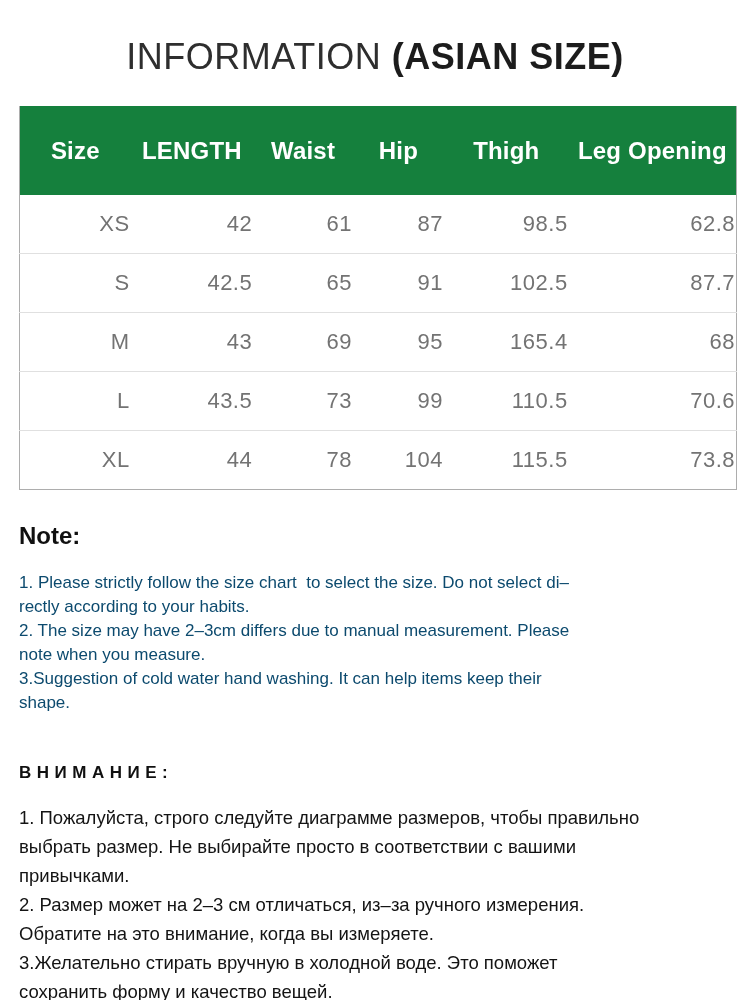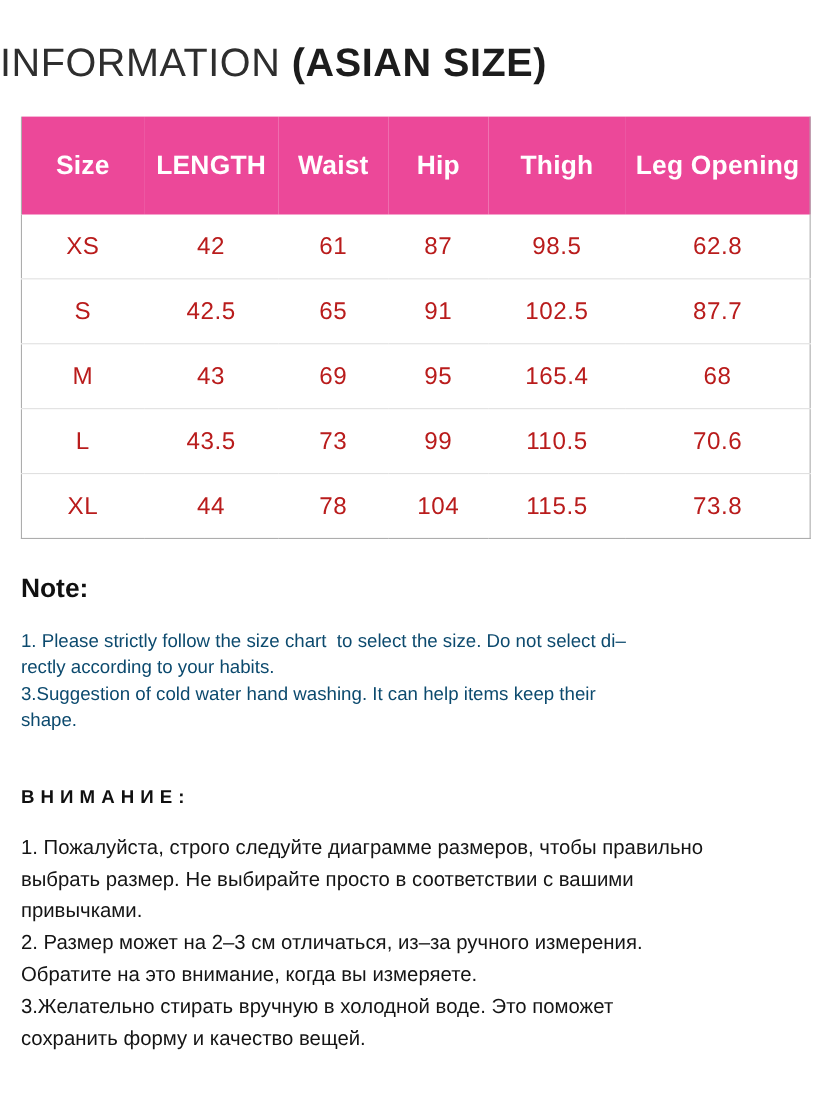--- a/index.html
+++ b/index.html
@@ -8,54 +8,55 @@
     background: #ffffff;
   }
   body {
     width: 750px;
     height: 1000px;
     font-family: "Liberation Sans", sans-serif;
     overflow: hidden;
   }
   .page-title {
     margin: 36px 0 0 0;
+    text-align: center;
     font-size: 36px;
     line-height: 42px;
     color: #2e2e2e;
     font-weight: 400;
     letter-spacing: 0.5px;
   }
   .page-title .title-bold {
     font-weight: 700;
     color: #1c1c1c;
   }
   .size-table {
     width: 718px;
     margin: 28px 13px 0 19px;
     border-collapse: collapse;
     table-layout: fixed;
     border: 1px solid #adadad;
     border-top: none;
   }
   .size-table thead th {
-    background: #ec4899;
+    background: #15803d;
     color: #ffffff;
     font-size: 24px;
     font-weight: 700;
     height: 87px;
     text-align: center;
     vertical-align: middle;
     letter-spacing: 0.2px;
   }
   .size-table tbody td {
     height: 56px;
-    text-align: center;
+    text-align: right;
     vertical-align: middle;
     font-size: 22px;
-    color: #b91c1c;
+    color: #737373;
     border-bottom: 1px solid #e0e0e0;
     letter-spacing: 0.5px;
   }
   .size-table tbody tr:last-child td {
     border-bottom: none;
   }
   .col-size   { width: 15.5%; }
   .col-length { width: 17.1%; }
   .col-waist  { width: 13.9%; }
   .col-hip    { width: 12.7%; }
@@ -164,20 +165,22 @@
       <td>73.8</td>
     </tr>
   </tbody>
 </table>
 
 <div class="notes">
   <div class="note-heading">Note:</div>
   <div class="note-list">
     <div class="note-item">1. Please strictly follow the size chart  to select the size. Do not select di–
 rectly according to your habits.</div>
+    <div class="note-item">2. The size may have 2–3cm differs due to manual measurement. Please
+note when you measure.</div>
     <div class="note-item">3.Suggestion of cold water hand washing. It can help items keep their
 shape.</div>
   </div>
 
   <div class="attention-heading">ВНИМАНИЕ:</div>
   <div class="attention-list">
     <div class="attention-item">1. Пожалуйста, строго следуйте диаграмме размеров, чтобы правильно
 выбрать размер. Не выбирайте просто в соответствии с вашими
 привычками.</div>
     <div class="attention-item">2. Размер может на 2–3 см отличаться, из–за ручного измерения.

